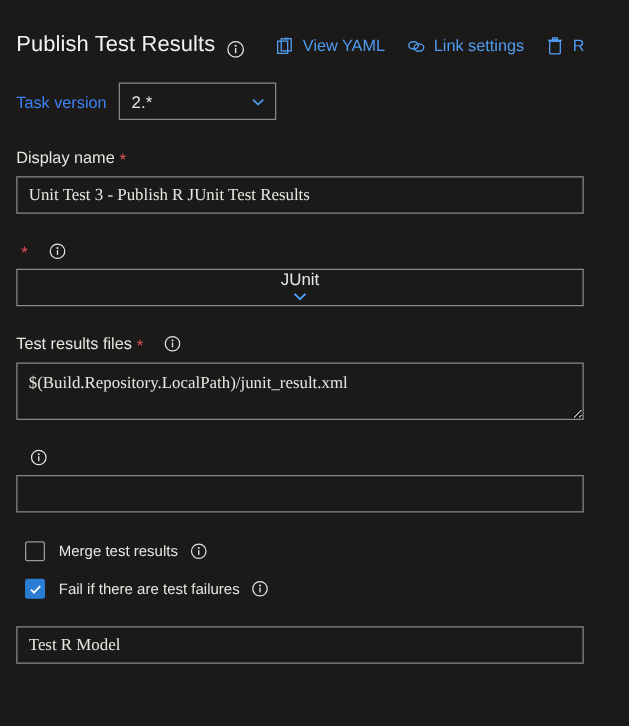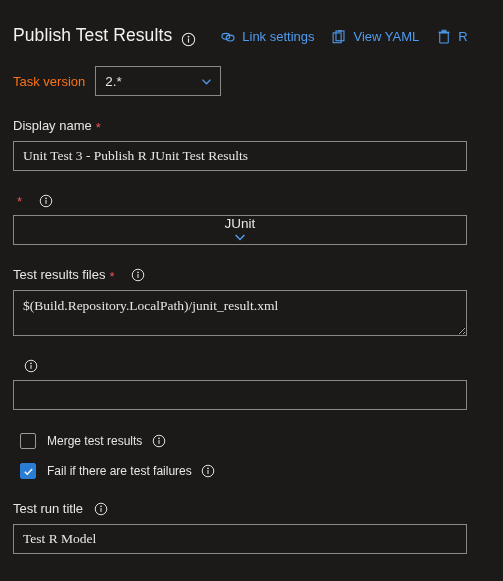--- a/index.html
+++ b/index.html
@@ -87,21 +87,21 @@
   .form { padding: 0 13px; }
 
   .row-inline {
     display: flex;
     align-items: center;
     margin-top: 20px;
   }
 
   .inline-label {
     font-size: 13px;
-    color: #f97316;
+    color: #3b82f6;
     margin-right: 10px;
     white-space: nowrap;
   }
 
   .field-group { margin-top: 22px; }
 
   .field-label {
     display: flex;
     align-items: center;
     font-size: 13px;
@@ -225,36 +225,36 @@
         <circle cx="8" cy="5" r="0.95" fill="#e8e6e3"></circle>
         <rect x="7.4" y="6.9" width="1.2" height="4.4" fill="#e8e6e3"></rect>
       </svg>
     </span>
 
     <div class="header-actions">
 
       <button class="hdr-btn">
         <span class="info-icon">
           <svg width="16" height="16" viewBox="0 0 18 18">
-            <ellipse cx="6.6" cy="8.2" rx="4.4" ry="3.3" fill="none" stroke="#4f9cf0" stroke-width="1.25"></ellipse>
-            <ellipse cx="11.4" cy="10.2" rx="4.4" ry="3.3" fill="none" stroke="#4f9cf0" stroke-width="1.25"></ellipse>
-          </svg>
-        </span>
-        <span>Link settings</span>
+            <rect x="2.4" y="4.4" width="9" height="11" fill="none" stroke="#4f9cf0" stroke-width="1.2"></rect>
+            <rect x="5.6" y="2.2" width="9" height="11" fill="none" stroke="#4f9cf0" stroke-width="1.2"></rect>
+            <path d="M8 1.4h4.2v1.6H8z" fill="#4f9cf0"></path>
+          </svg>
+        </span>
+        <span>View YAML</span>
       </button>
 
       <button class="hdr-btn">
         <span class="info-icon">
           <svg width="16" height="16" viewBox="0 0 18 18">
-            <rect x="2.4" y="4.4" width="9" height="11" fill="none" stroke="#4f9cf0" stroke-width="1.2"></rect>
-            <rect x="5.6" y="2.2" width="9" height="11" fill="none" stroke="#4f9cf0" stroke-width="1.2"></rect>
-            <path d="M8 1.4h4.2v1.6H8z" fill="#4f9cf0"></path>
-          </svg>
-        </span>
-        <span>View YAML</span>
+            <ellipse cx="6.6" cy="8.2" rx="4.4" ry="3.3" fill="none" stroke="#4f9cf0" stroke-width="1.25"></ellipse>
+            <ellipse cx="11.4" cy="10.2" rx="4.4" ry="3.3" fill="none" stroke="#4f9cf0" stroke-width="1.25"></ellipse>
+          </svg>
+        </span>
+        <span>Link settings</span>
       </button>
 
       <button class="hdr-btn">
         <span class="info-icon">
           <svg width="16" height="16" viewBox="0 0 18 18">
             <path d="M4.2 4.6h9.6v10.2a1 1 0 0 1-1 1H5.2a1 1 0 0 1-1-1z" fill="none" stroke="#4f9cf0" stroke-width="1.2"></path>
             <rect x="2.8" y="3" width="12.4" height="1.4" fill="#4f9cf0"></rect>
             <rect x="6.8" y="1.4" width="4.4" height="1.5" fill="none" stroke="#4f9cf0" stroke-width="1.1"></rect>
           </svg>
         </span>
@@ -357,27 +357,17 @@
       <span class="info-icon check-info">
         <svg width="14" height="14" viewBox="0 0 16 16">
           <circle cx="8" cy="8" r="6.6" fill="none" stroke="#e8e6e3" stroke-width="1.1"></circle>
           <circle cx="8" cy="5" r="0.95" fill="#e8e6e3"></circle>
           <rect x="7.4" y="6.9" width="1.2" height="4.4" fill="#e8e6e3"></rect>
         </svg>
       </span>
     </div>
 
     <div class="field-group">
-      <div class="field-label">
-        <span>Test run title</span>
-        <span class="info-icon label-info-tight">
-          <svg width="14" height="14" viewBox="0 0 16 16">
-            <circle cx="8" cy="8" r="6.6" fill="none" stroke="#e8e6e3" stroke-width="1.1"></circle>
-            <circle cx="8" cy="5" r="0.95" fill="#e8e6e3"></circle>
-            <rect x="7.4" y="6.9" width="1.2" height="4.4" fill="#e8e6e3"></rect>
-          </svg>
-        </span>
-      </div>
       <input class="txt" type="text" value="Test R Model" style="">
     </div>
 
   </div>
 </div>
 
 </body></html>

